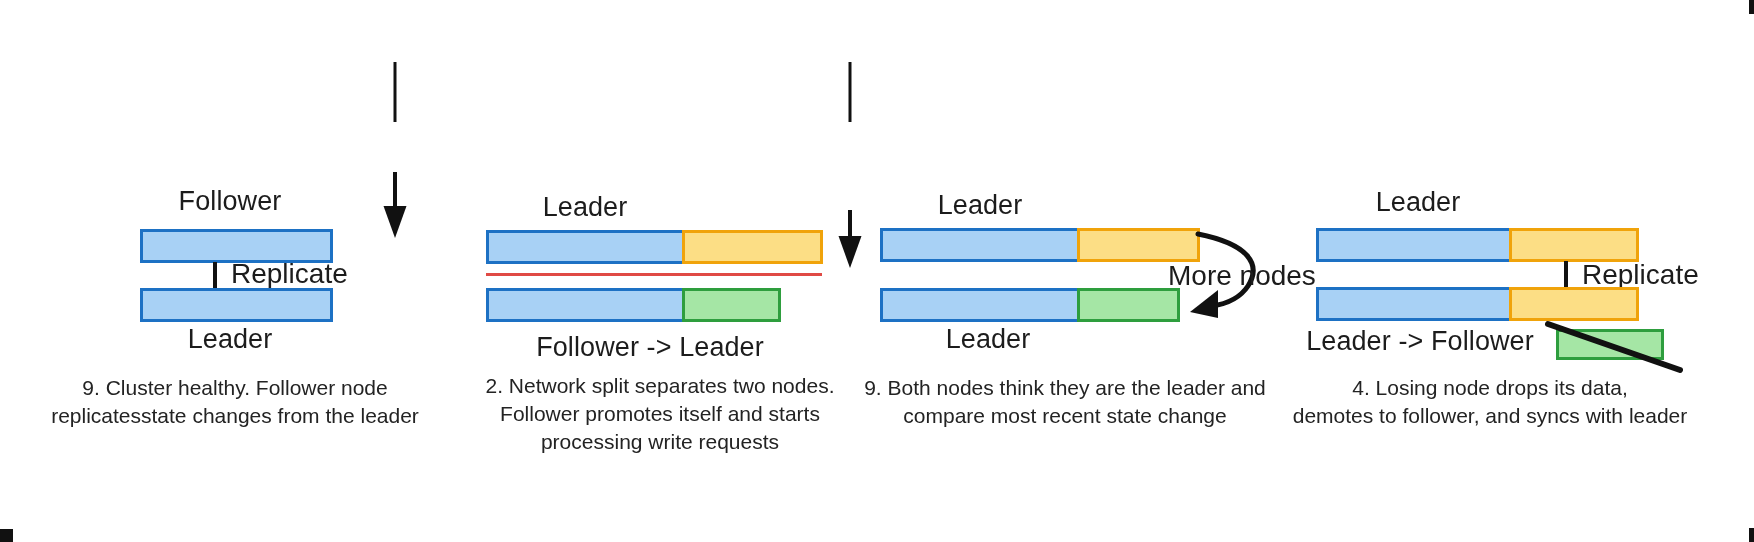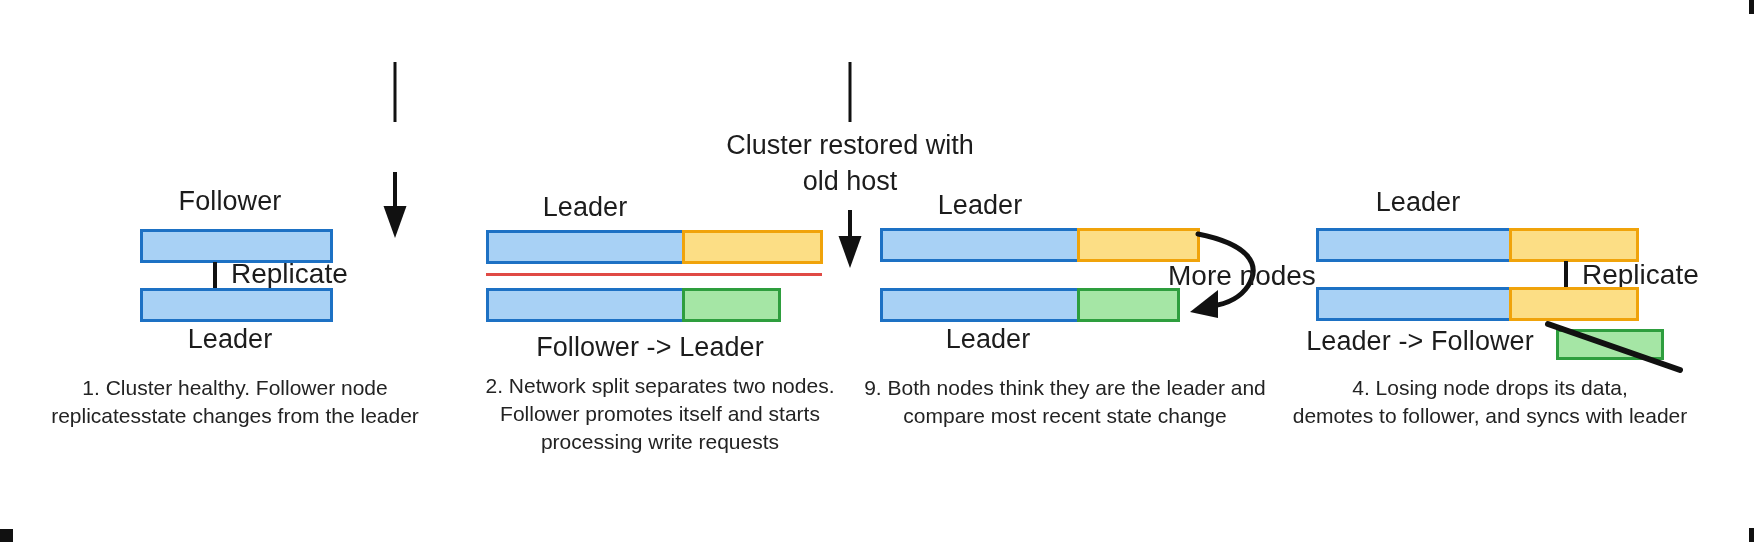--- a/index.html
+++ b/index.html
@@ -103,22 +103,20 @@
     <line x1="15" y1="2" x2="15" y2="62" stroke="#111111" stroke-width="3"></line>
     <line x1="15" y1="112" x2="15" y2="152" stroke="#111111" stroke-width="4"></line>
     <polygon points="3.5,146 26.5,146 15,178" fill="#111111"></polygon>
   </svg>
 
   <svg class="ovl" style="left:835px; top:60px; width:30px; height:200px;" viewBox="0 0 30 200">
     <line x1="15" y1="2" x2="15" y2="62" stroke="#111111" stroke-width="3"></line>
     <line x1="15" y1="150" x2="15" y2="182" stroke="#111111" stroke-width="4"></line>
     <polygon points="3.5,176 26.5,176 15,208" fill="#111111"></polygon>
   </svg>
-  <div class="divider-label" style="left:700px; top:127px; width:300px;">Cluster restored with
-old host</div>
 
   <div>
 
     <div class="node-label" style="left:130px; top:186px; width:200px;">Follower</div>
 
     <div class="bar" style="left:140px; top:229px;">
       <div class="seg blue" style="width:193px;"></div>
     </div>
 
     <svg class="ovl" style="left:202px; top:262px; width:26px; height:54px;" viewBox="0 0 26 54">
@@ -126,21 +124,21 @@
       <polygon points="2.5,30 23.5,30 13,53" fill="#111111"></polygon>
     </svg>
     <div class="edge-label" style="left:231px; top:258px;">Replicate</div>
 
     <div class="bar" style="left:140px; top:288px;">
       <div class="seg blue" style="width:193px;"></div>
     </div>
 
     <div class="node-label" style="left:130px; top:324px; width:200px;">Leader</div>
 
-    <div class="caption" style="left:40px; top:374px; width:390px;">1. Cluster healthy. Follower node
+    <div class="caption" style="left:40px; top:374px; width:390px;">9. Cluster healthy. Follower node
 replicatesstate changes from the leader</div>
   </div>
 
   <div>
 
     <div class="node-label" style="left:485px; top:192px; width:200px;">Leader</div>
 
     <div class="bar" style="left:486px; top:230px;">
       <div class="seg blue" style="width:199px;"></div>
       <div class="seg yellow" style="width:141px;"></div>

